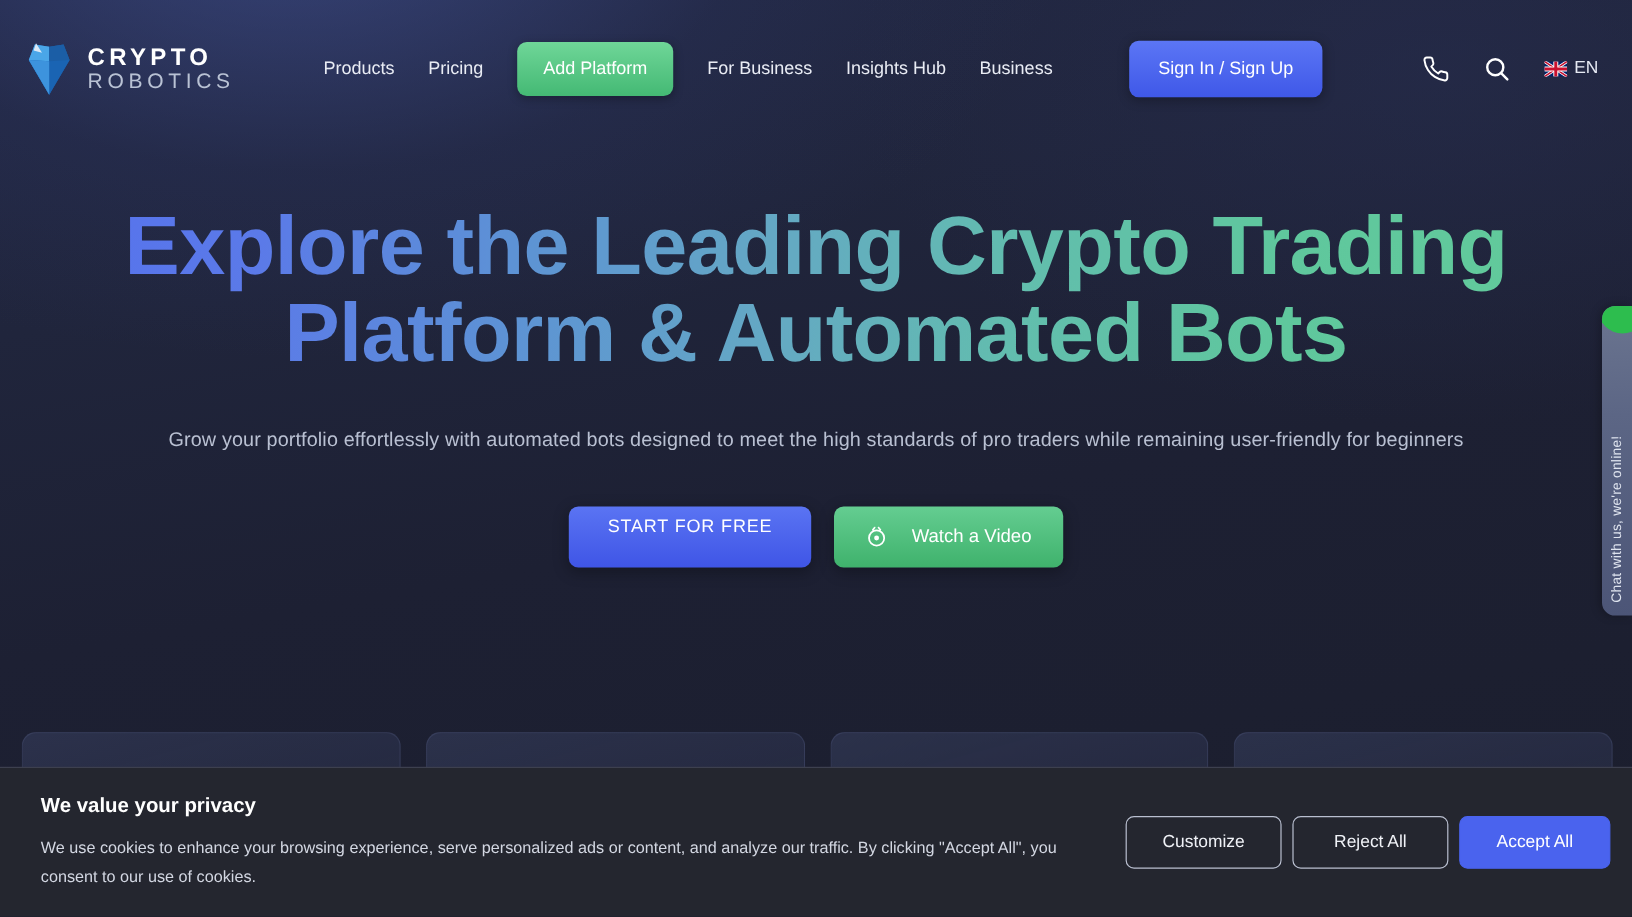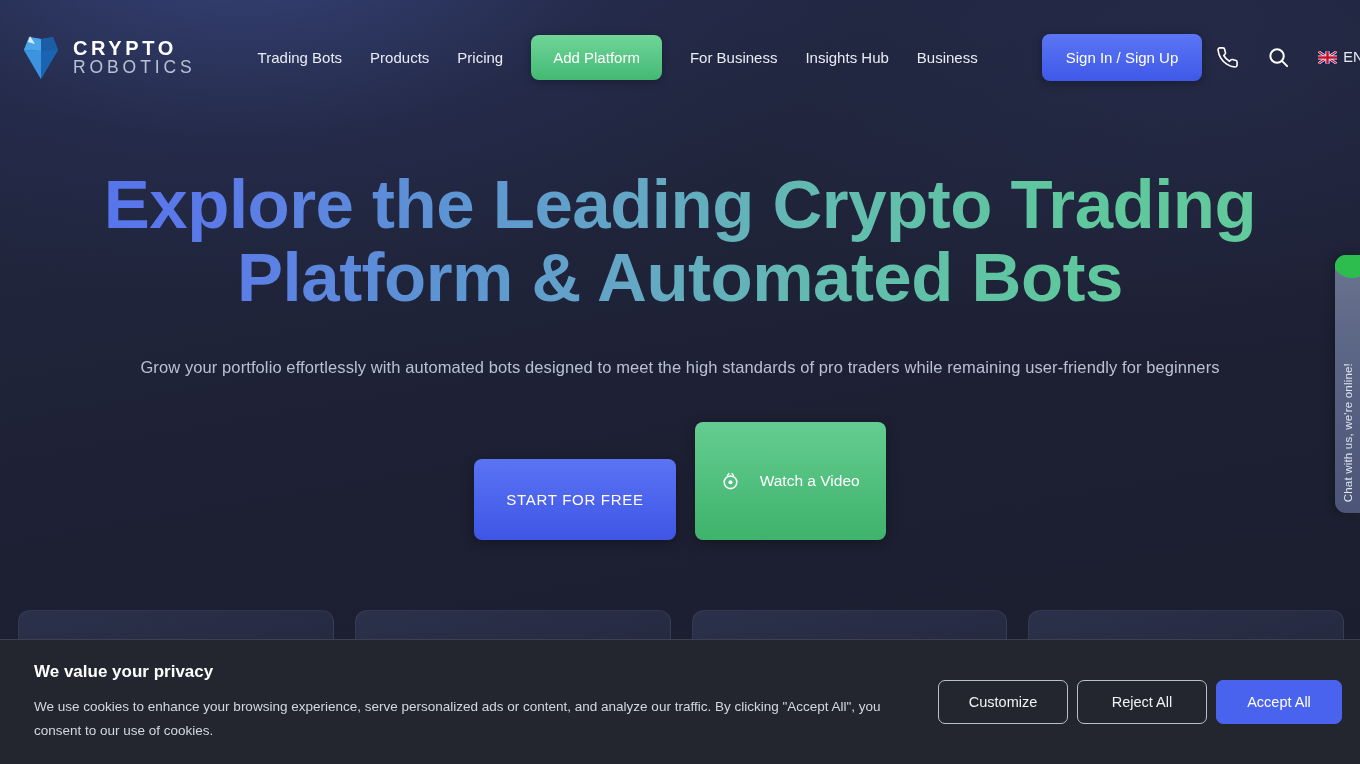--- a/index.html
+++ b/index.html
@@ -14,20 +14,21 @@
     background:
       radial-gradient(900px 520px at 18% -10%, rgba(74,92,168,0.55) 0%, rgba(48,58,110,0.22) 42%, rgba(28,31,46,0) 72%),
       radial-gradient(700px 420px at 88% 8%, rgba(40,46,82,0.45) 0%, rgba(28,31,46,0) 70%),
       linear-gradient(170deg, #222844 0%, #20253c 28%, #1d2033 55%, #1b1e2d 100%);
   }
   
   #header {
     position:absolute; top:0; left:0; width:1360px; height:140px;
     display:flex; align-items:center; padding:0 22px;
     z-index:40;
+    gap:12px;
   }
   .logo-wrap { display:flex; align-items:center; gap:13px; margin-top:-26px; }
   .logo-gem { width:38px; height:45px; display:block; }
   .logo-text { display:flex; flex-direction:column; line-height:1.03; }
   .logo-line1 {
     font-size:20px; font-weight:bold; color:#ffffff;
     letter-spacing:3.6px;
   }
   .logo-line2 {
     font-size:17.5px; color:#b9c2d4; letter-spacing:3.9px;
@@ -75,23 +76,22 @@
   #subtitle {
     margin-top:44px; font-size:16.5px; color:#b9c0d2;
     white-space:nowrap; letter-spacing:0.1px;
   }
   #cta-row {
     margin-top:45px; display:flex; justify-content:center; gap:19px;
   }
   .cta-primary {
     background:linear-gradient(180deg,#5a74f3 0%,#3f55e6 100%);
     color:#fff; font-size:15px; letter-spacing:0.7px;
-    padding:32px 32px; border-radius:8px; cursor:pointer;
+    padding:8px 32px; border-radius:8px; cursor:pointer;
     box-shadow:0 3px 12px rgba(0,0,0,0.3);
-    margin-top:37px;
   }
   .cta-secondary {
     background:linear-gradient(180deg,#64cd91 0%,#3fb26c 100%);
     color:#fff; font-size:15.5px;
     padding:16px 26px; border-radius:8px; cursor:pointer;
     display:flex; align-items:center; gap:20px;
     box-shadow:0 3px 12px rgba(0,0,0,0.3);
   }
   .play-ic { width:19px; height:19px; display:block; }
   
@@ -171,21 +171,20 @@
         <path d="M2 15 L19 16 L19 44 Z" fill="#3d93dd"></path>
         <path d="M8 1 L13 9 L6 7 Z" fill="#dce9f6"></path>
       </svg>
       <div class="logo-text">
         <span class="logo-line1">CRYPTO</span>
         <span class="logo-line2">ROBOTICS</span>
       </div>
     </div>
 
     <div id="nav">
-      <span class="nav-link">Trading Bots</span>
       <span class="nav-link">Products</span>
       <span class="nav-link">Pricing</span>
       <span class="nav-cta">Add Platform</span>
       <span class="nav-link">For Business</span>
       <span class="nav-link">Insights Hub</span>
       <span class="nav-link">Business</span>
       <span class="signin-btn">Sign In / Sign Up</span>
     </div>
 
     <div id="header-icons">

